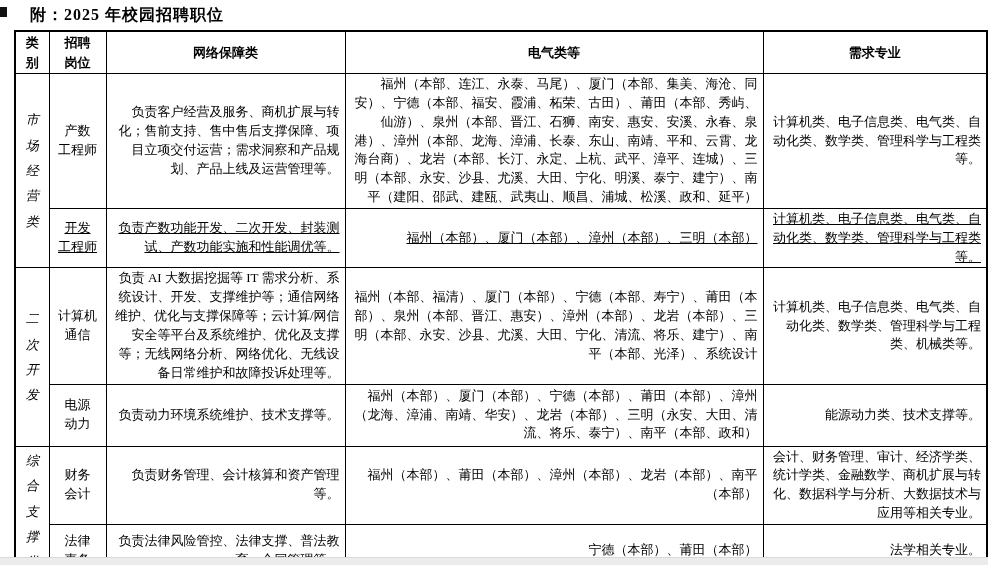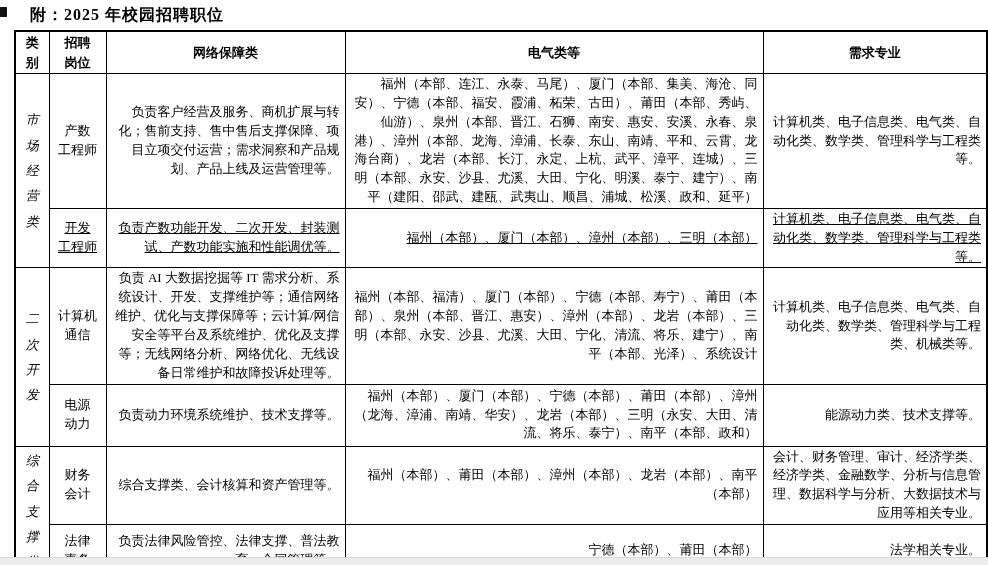--- a/index.html
+++ b/index.html
@@ -145,23 +145,23 @@
 动力</td>
     <td class="cell-duties">负责动力环境系统维护、技术支撑等。</td>
     <td class="cell-location">福州（本部）、厦门（本部）、宁德（本部）、莆田（本部）、漳州（龙海、漳浦、南靖、华安）、龙岩（本部）、三明（永安、大田、清流、将乐、泰宁）、南平（本部、政和）</td>
     <td class="cell-majors">能源动力类、技术支撑等。</td>
   </tr>
 
   <tr class="r4">
     <td class="cell-category" rowspan="2"><span class="cat-text">综合支撑类</span></td>
     <td class="cell-position">财务
 会计</td>
-    <td class="cell-duties">综合支撑类、会计核算和资产管理等。</td>
+    <td class="cell-duties">负责财务管理、会计核算和资产管理等。</td>
     <td class="cell-location">福州（本部）、莆田（本部）、漳州（本部）、龙岩（本部）、南平（本部）</td>
-    <td class="cell-majors">会计、财务管理、审计、经济学类、经济学类、金融数学、分析与信息管理、数据科学与分析、大数据技术与应用等相关专业。</td>
+    <td class="cell-majors">会计、财务管理、审计、经济学类、统计学类、金融数学、商机扩展与转化、数据科学与分析、大数据技术与应用等相关专业。</td>
   </tr>
 
   <tr class="r5">
     <td class="cell-position">法律
 事务</td>
     <td class="cell-duties">负责法律风险管控、法律支撑、普法教育、合同管理等。</td>
     <td class="cell-location">宁德（本部）、莆田（本部）</td>
     <td class="cell-majors">法学相关专业。</td>
   </tr>
 </tbody>

